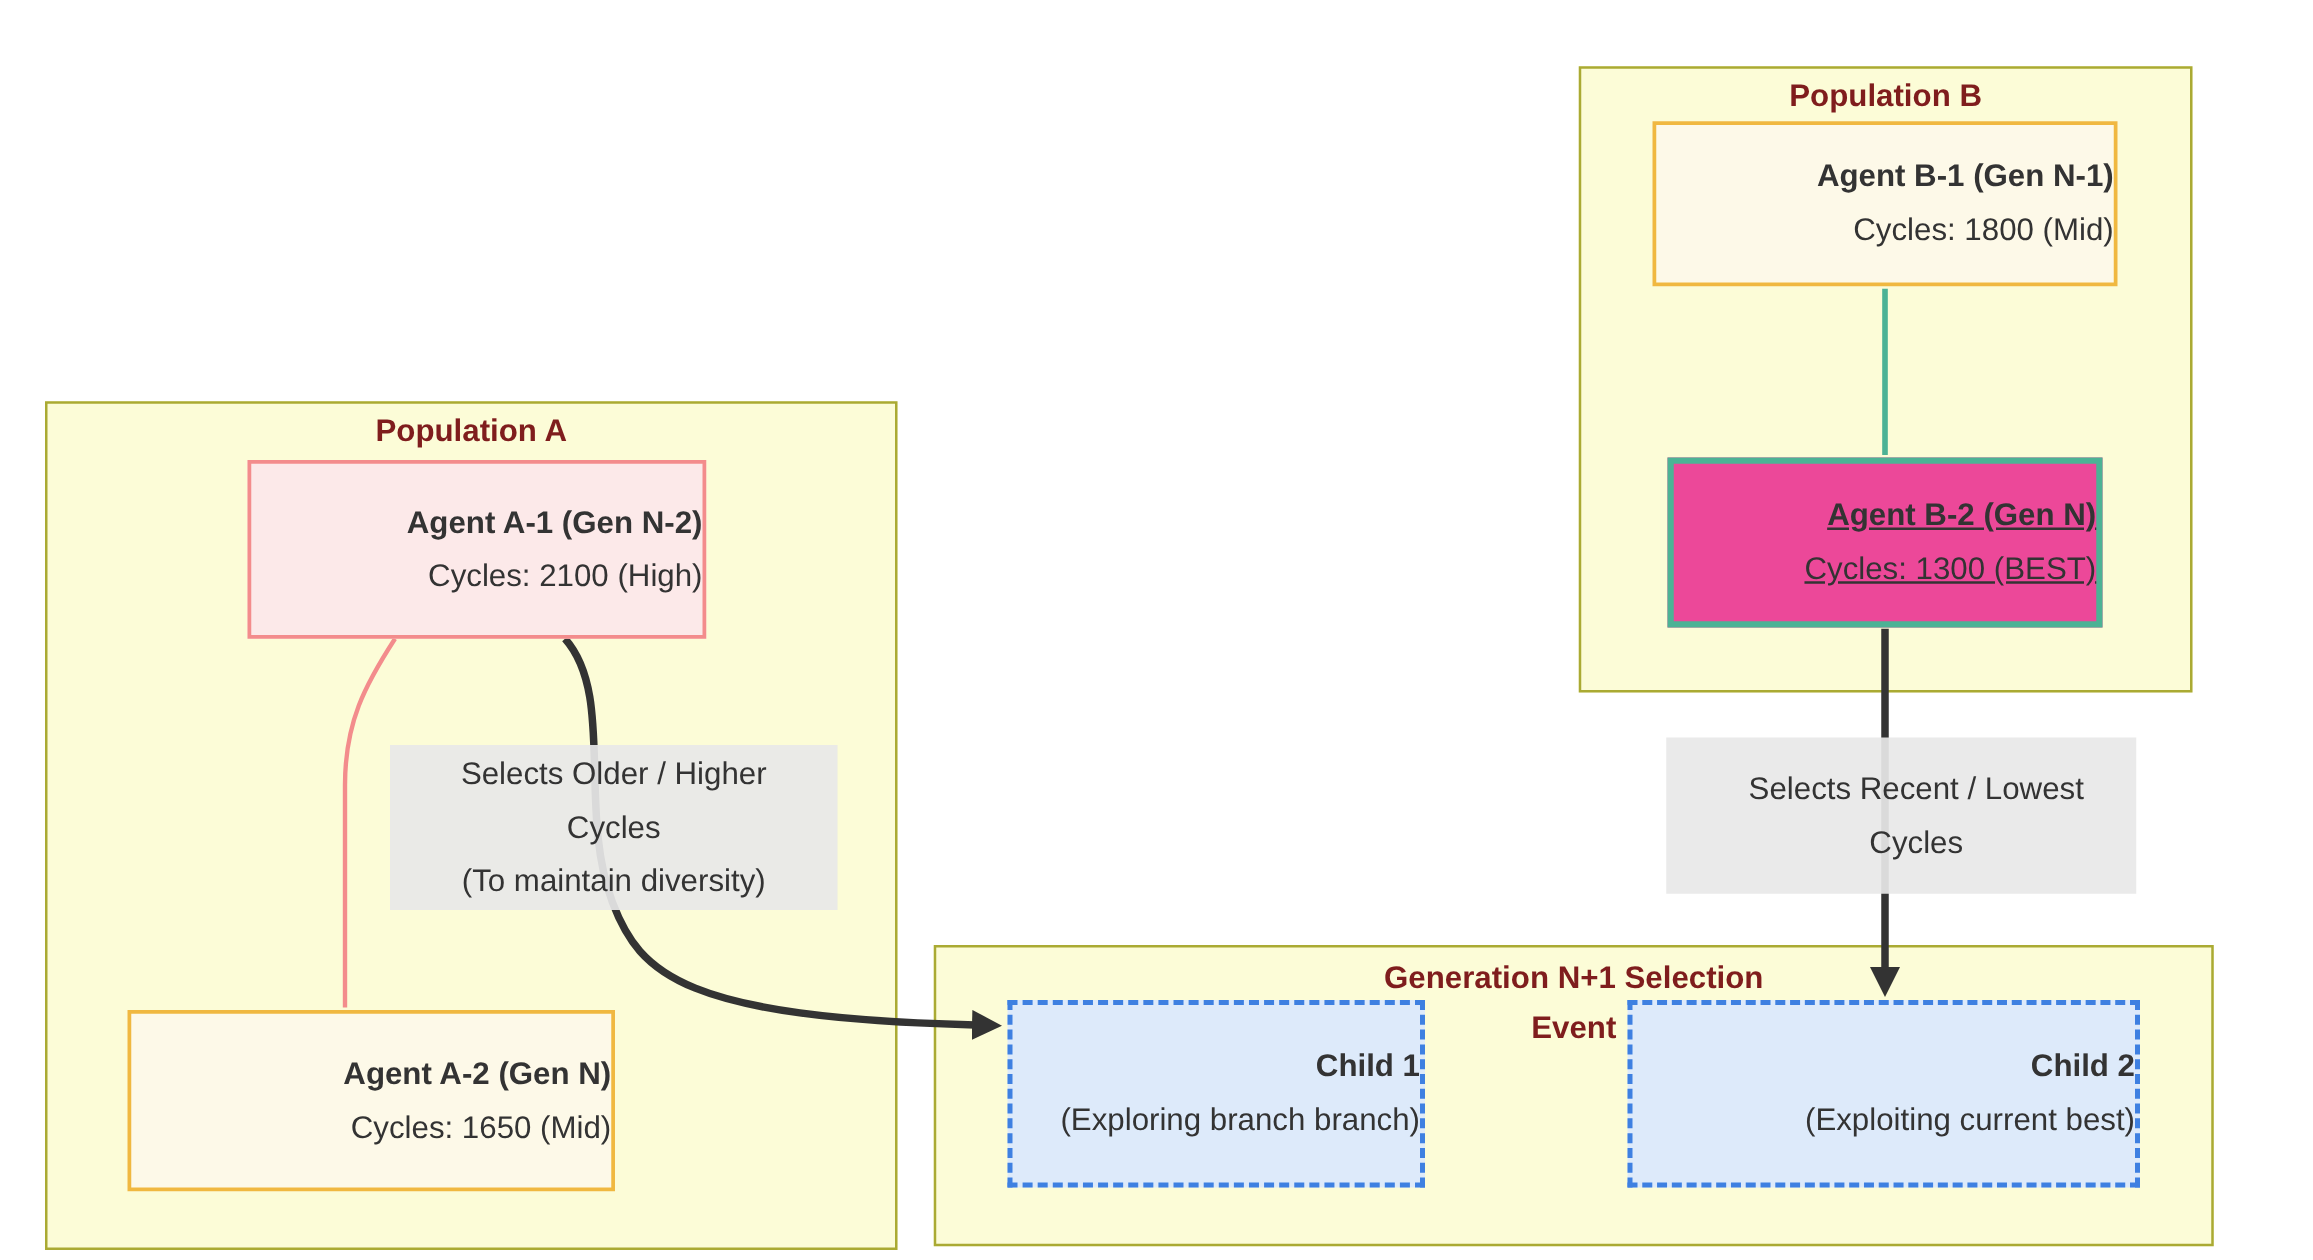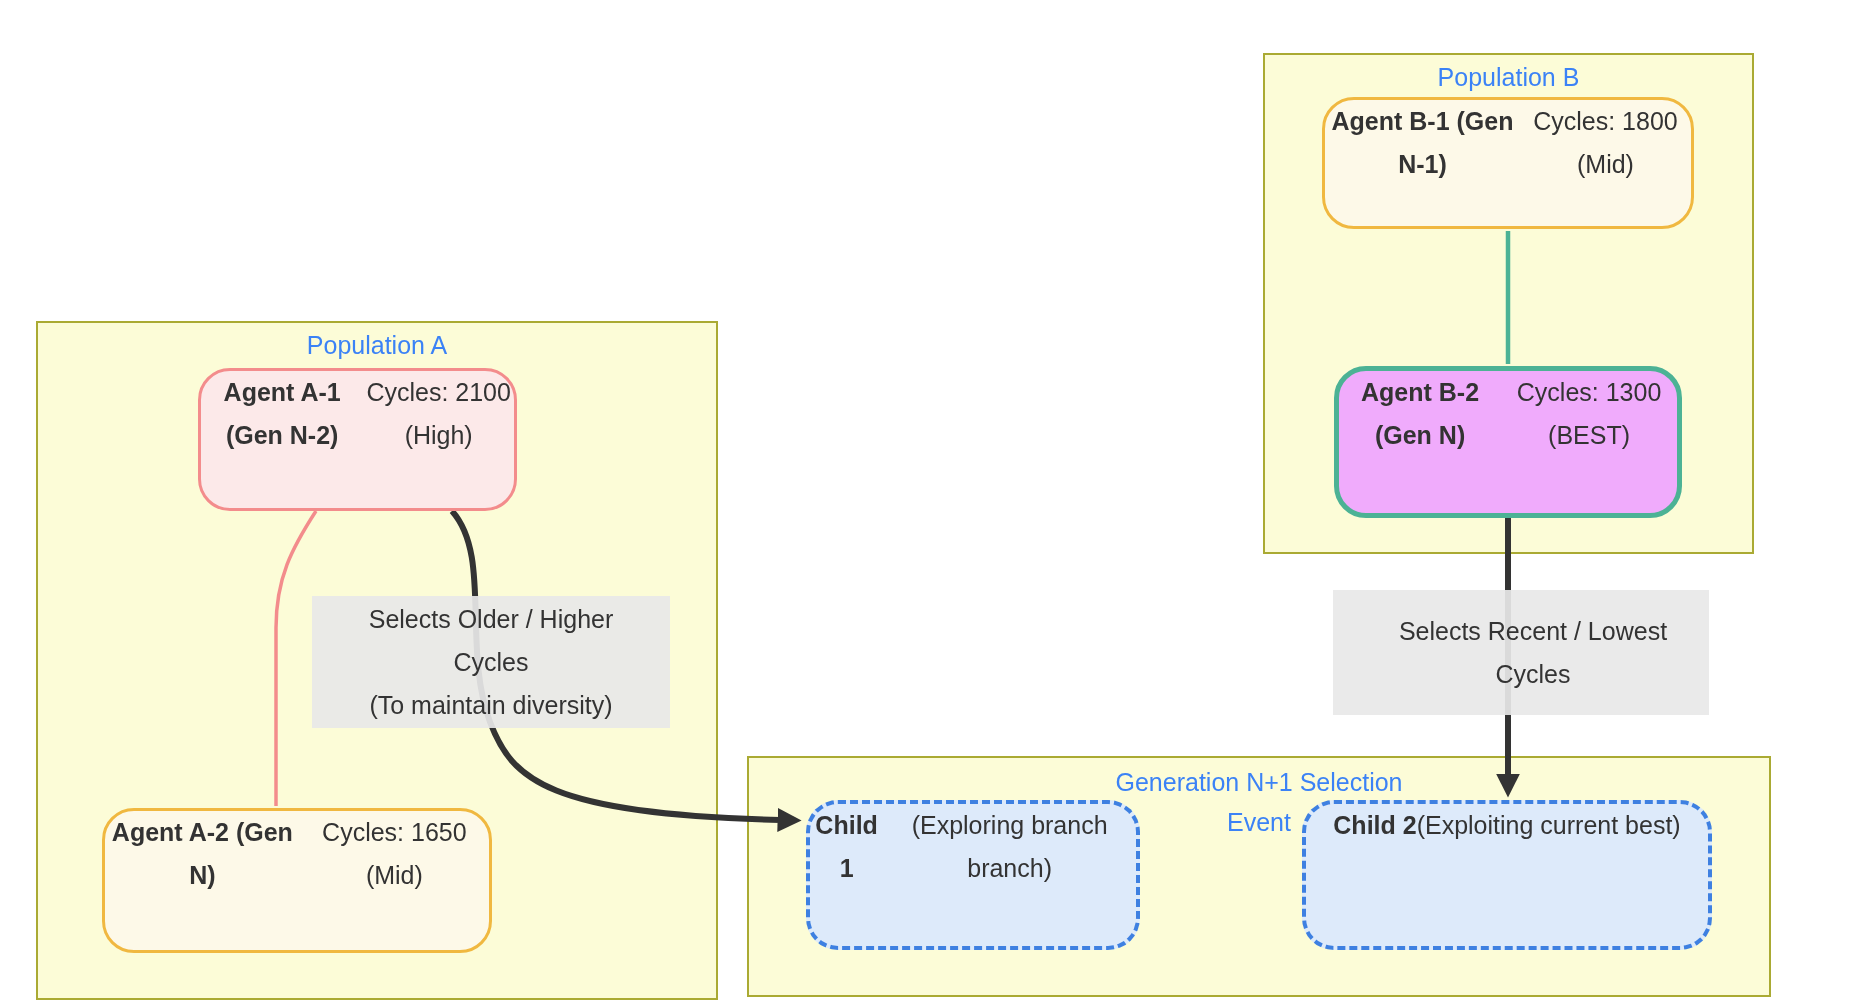--- a/index.html
+++ b/index.html
@@ -17,44 +17,44 @@
     background:#fcfcd7;
     border:2px solid #aaaa33;
     box-sizing:border-box;
   }
   .subgraph-title{
     position:absolute;
     top:6px;left:0;right:0;
     text-align:center;
     font-size:25px;
     line-height:32px;
-    color:#3b82f6;
+    color:#7f1d1d;
+    font-weight:bold;
   }
   #pop-a{left:36px;top:321px;width:682px;height:679px;}
   #pop-b{left:1263px;top:53px;width:491px;height:501px;}
   #gen  {left:747px;top:756px;width:1024px;height:241px;}
   #gen .subgraph-title{top:4px;line-height:40px;}
 
   
   .node{
     position:absolute;
     box-sizing:border-box;
-    display:flex;flex-direction:row;
-    align-items:flex-start;justify-content:center;
+    display:flex;flex-direction:column;
+    align-items:flex-end;justify-content:center;
     text-align:center;
     font-size:25px;
     z-index:6;
-    border-radius:32px;
   }
   .node .l1{font-weight:700;line-height:43px;}
   .node .l2{font-weight:400;line-height:43px;}
-  #node-a1{left:198px;top:368px;width:319px;height:143px;background:#fce9e9;border:3px solid #f38c8c;}
+  #node-a1{left:198px;top:368px;width:367px;height:143px;background:#fce9e9;border:3px solid #f38c8c;}
   #node-a2{left:102px;top:808px;width:390px;height:145px;background:#fdf9e8;border:3px solid #f0b840;}
   #node-b1{left:1322px;top:97px;width:372px;height:132px;background:#fdf9e8;border:3px solid #f0b840;}
-  #node-b2{left:1334px;top:366px;width:348px;height:152px;background:#f0abfc;border:5px solid #4cb295;}
+  #node-b2{left:1334px;top:366px;width:348px;height:136px;background:#ec4899;border:5px solid #4cb295;text-decoration:underline;}
   #node-c1{left:806px;top:800px;width:334px;height:150px;background:#ddeafa;border:4px dashed #3e80e1;}
   #node-c2{left:1302px;top:800px;width:410px;height:150px;background:#ddeafa;border:4px dashed #3e80e1;}
 
   
   .edge-label{
     position:absolute;
     background:rgba(232,232,232,0.92);
     display:flex;flex-direction:column;
     align-items:center;justify-content:center;
     text-align:left;

